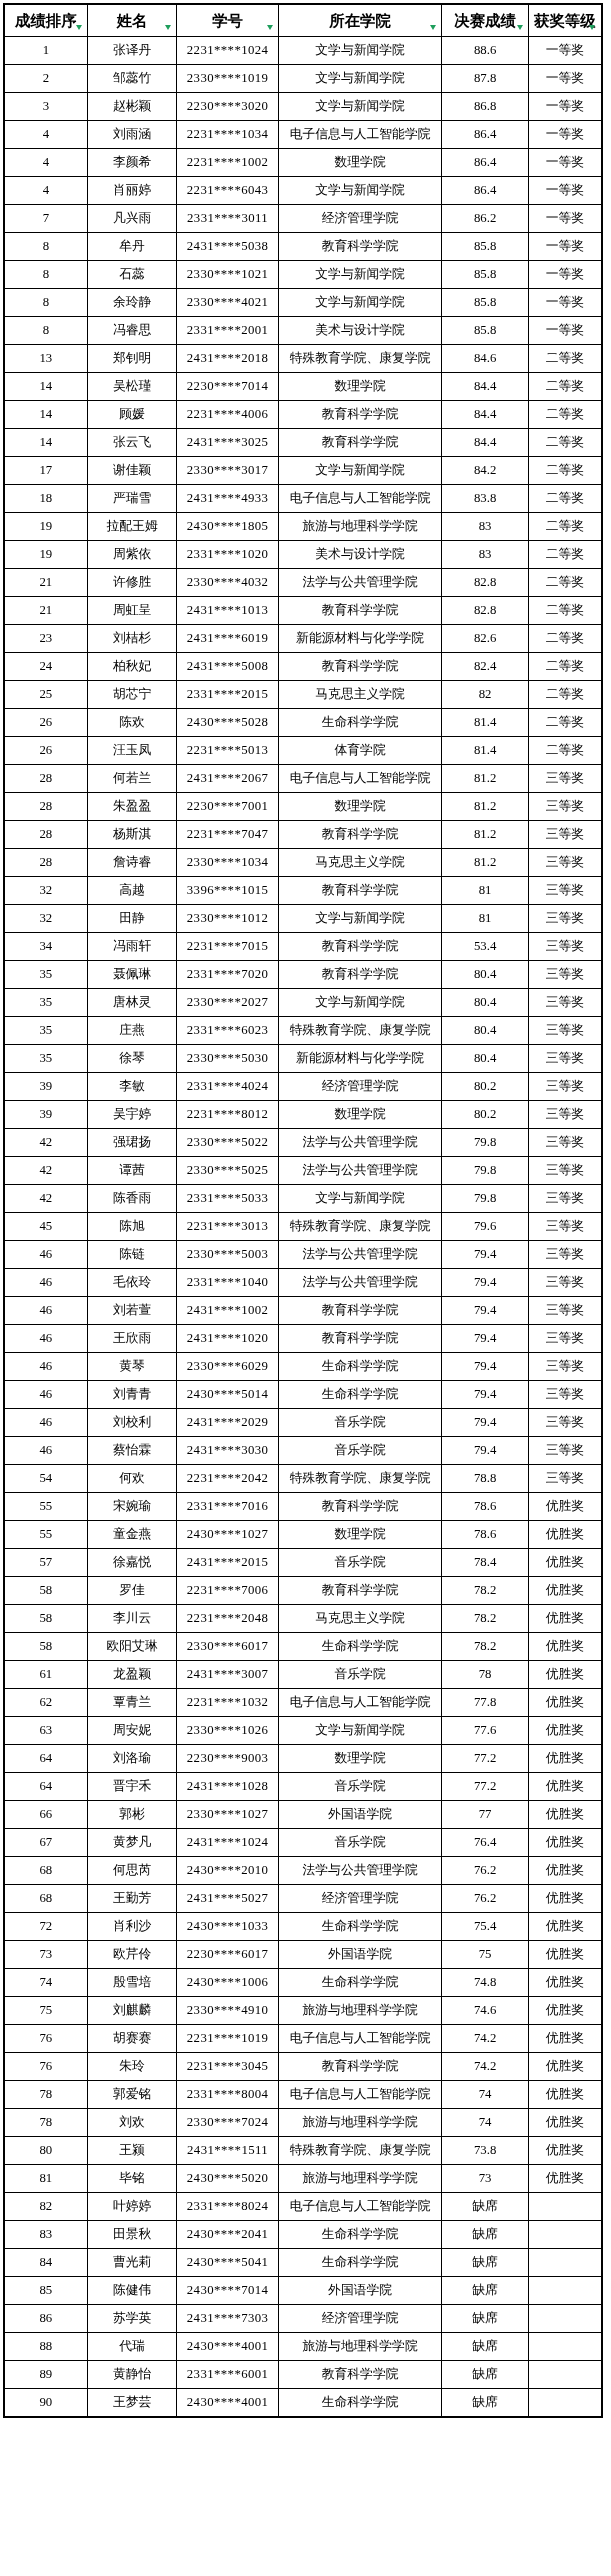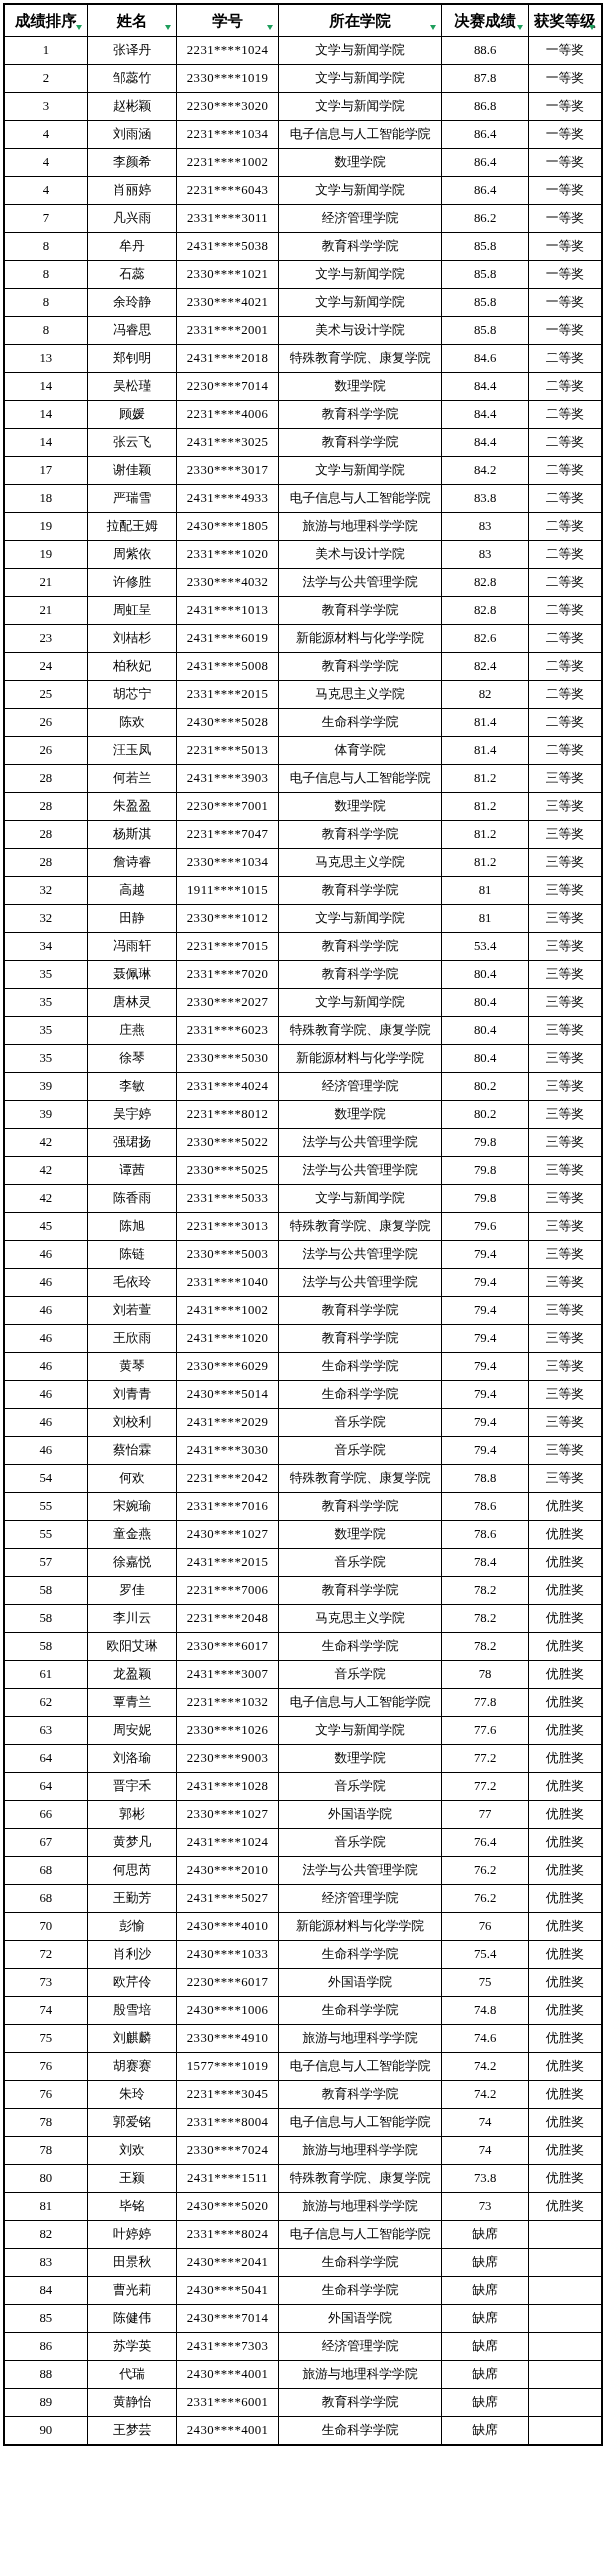--- a/index.html
+++ b/index.html
@@ -303,21 +303,21 @@
           <td>26</td>
           <td>汪玉凤</td>
           <td class="id-col">2231****5013</td>
           <td>体育学院</td>
           <td>81.4</td>
           <td>二等奖</td>
         </tr>
         <tr>
           <td>28</td>
           <td>何若兰</td>
-          <td class="id-col">2431****3903</td>
+          <td class="id-col">2431****2067</td>
           <td>电子信息与人工智能学院</td>
           <td>81.2</td>
           <td>三等奖</td>
         </tr>
         <tr>
           <td>28</td>
           <td>朱盈盈</td>
           <td class="id-col">2230****7001</td>
           <td>数理学院</td>
           <td>81.2</td>
@@ -335,21 +335,21 @@
           <td>28</td>
           <td>詹诗睿</td>
           <td class="id-col">2330****1034</td>
           <td>马克思主义学院</td>
           <td>81.2</td>
           <td>三等奖</td>
         </tr>
         <tr>
           <td>32</td>
           <td>高越</td>
-          <td class="id-col">1911****1015</td>
+          <td class="id-col">3396****1015</td>
           <td>教育科学学院</td>
           <td>81</td>
           <td>三等奖</td>
         </tr>
         <tr>
           <td>32</td>
           <td>田静</td>
           <td class="id-col">2330****1012</td>
           <td>文学与新闻学院</td>
           <td>81</td>
@@ -629,28 +629,20 @@
         </tr>
         <tr>
           <td>68</td>
           <td>王勤芳</td>
           <td class="id-col">2431****5027</td>
           <td>经济管理学院</td>
           <td>76.2</td>
           <td>优胜奖</td>
         </tr>
         <tr>
-          <td>70</td>
-          <td>彭愉</td>
-          <td class="id-col">2430****4010</td>
-          <td>新能源材料与化学学院</td>
-          <td>76</td>
-          <td>优胜奖</td>
-        </tr>
-        <tr>
           <td>72</td>
           <td>肖利沙</td>
           <td class="id-col">2430****1033</td>
           <td>生命科学学院</td>
           <td>75.4</td>
           <td>优胜奖</td>
         </tr>
         <tr>
           <td>73</td>
           <td>欧芹伶</td>
@@ -671,21 +663,21 @@
           <td>75</td>
           <td>刘麒麟</td>
           <td class="id-col">2330****4910</td>
           <td>旅游与地理科学学院</td>
           <td>74.6</td>
           <td>优胜奖</td>
         </tr>
         <tr>
           <td>76</td>
           <td>胡赛赛</td>
-          <td class="id-col">1577****1019</td>
+          <td class="id-col">2231****1019</td>
           <td>电子信息与人工智能学院</td>
           <td>74.2</td>
           <td>优胜奖</td>
         </tr>
         <tr>
           <td>76</td>
           <td>朱玲</td>
           <td class="id-col">2231****3045</td>
           <td>教育科学学院</td>
           <td>74.2</td>

